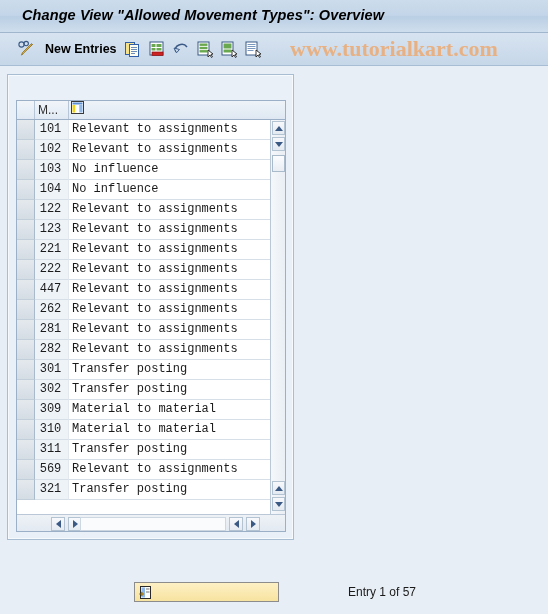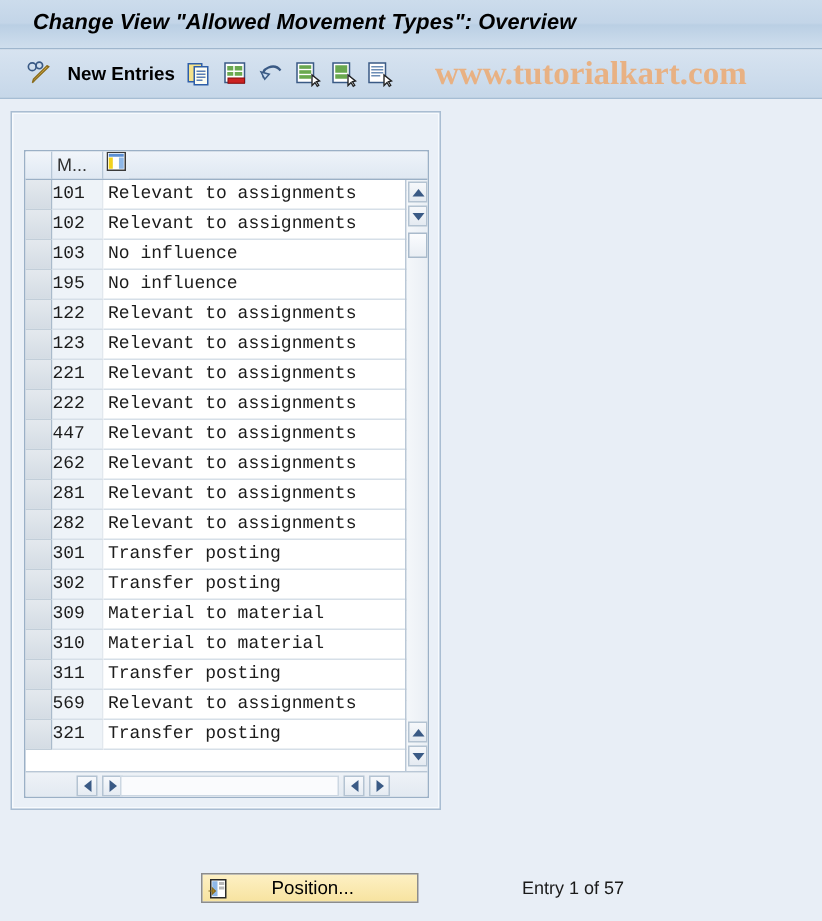--- a/index.html
+++ b/index.html
@@ -174,21 +174,21 @@
   }
   .cell-key {
     width: 34px;
     background: #eef3f8;
     border-bottom: 1px solid #d6dfe8;
     border-right: 1px solid #e2e8ee;
     font-family: "Liberation Mono", monospace;
     font-size: 12px;
     color: #1b1b1b;
     line-height: 19px;
-    text-align: left;
+    text-align: center;
     padding-right: 2px;
     box-sizing: border-box;
   }
   .cell-cat {
     flex: 1;
     background: #ffffff;
     border-bottom: 1px solid #d6dfe8;
     font-family: "Liberation Mono", monospace;
     font-size: 12px;
     color: #1b1b1b;
@@ -466,21 +466,21 @@
           <div class="cell-key">102</div>
           <div class="cell-cat"><span>Relevant to assignments</span><span class="dd-arrow"></span></div>
         </div>
         <div class="trow">
           <div class="cell-sel"></div>
           <div class="cell-key">103</div>
           <div class="cell-cat"><span>No influence</span><span class="dd-arrow"></span></div>
         </div>
         <div class="trow">
           <div class="cell-sel"></div>
-          <div class="cell-key">195</div>
+          <div class="cell-key">104</div>
           <div class="cell-cat"><span>No influence</span><span class="dd-arrow"></span></div>
         </div>
         <div class="trow">
           <div class="cell-sel"></div>
           <div class="cell-key">122</div>
           <div class="cell-cat"><span>Relevant to assignments</span><span class="dd-arrow"></span></div>
         </div>
         <div class="trow">
           <div class="cell-sel"></div>
           <div class="cell-key">123</div>
@@ -592,16 +592,15 @@
   <div class="btn-position">
     <span style="display:flex;align-items:center;padding-left:3px;">
       <svg width="15" height="15" viewBox="0 0 15 15">
         <rect x="2.5" y="1.5" width="10" height="12" fill="#ffffff" stroke="#2a2a2a" stroke-width="1"></rect>
         <rect x="3.5" y="2.5" width="3.5" height="10" fill="#8fb8e8"></rect>
         <rect x="8" y="3" width="3.5" height="2" fill="#b8b8b8"></rect>
         <rect x="8" y="6" width="3.5" height="2" fill="#b8b8b8"></rect>
         <path d="M1 9 L5 9 M3.5 7 L5.6 9 L3.5 11 Z" fill="#f2b01e" stroke="#8a6d1f" stroke-width="0.8"></path>
       </svg>
     </span>
-    <span class="btn-position-label">Position...</span>
   </div>
   <div class="entry-text">Entry 1 of 57</div>
 </div>
 
 </body></html>

